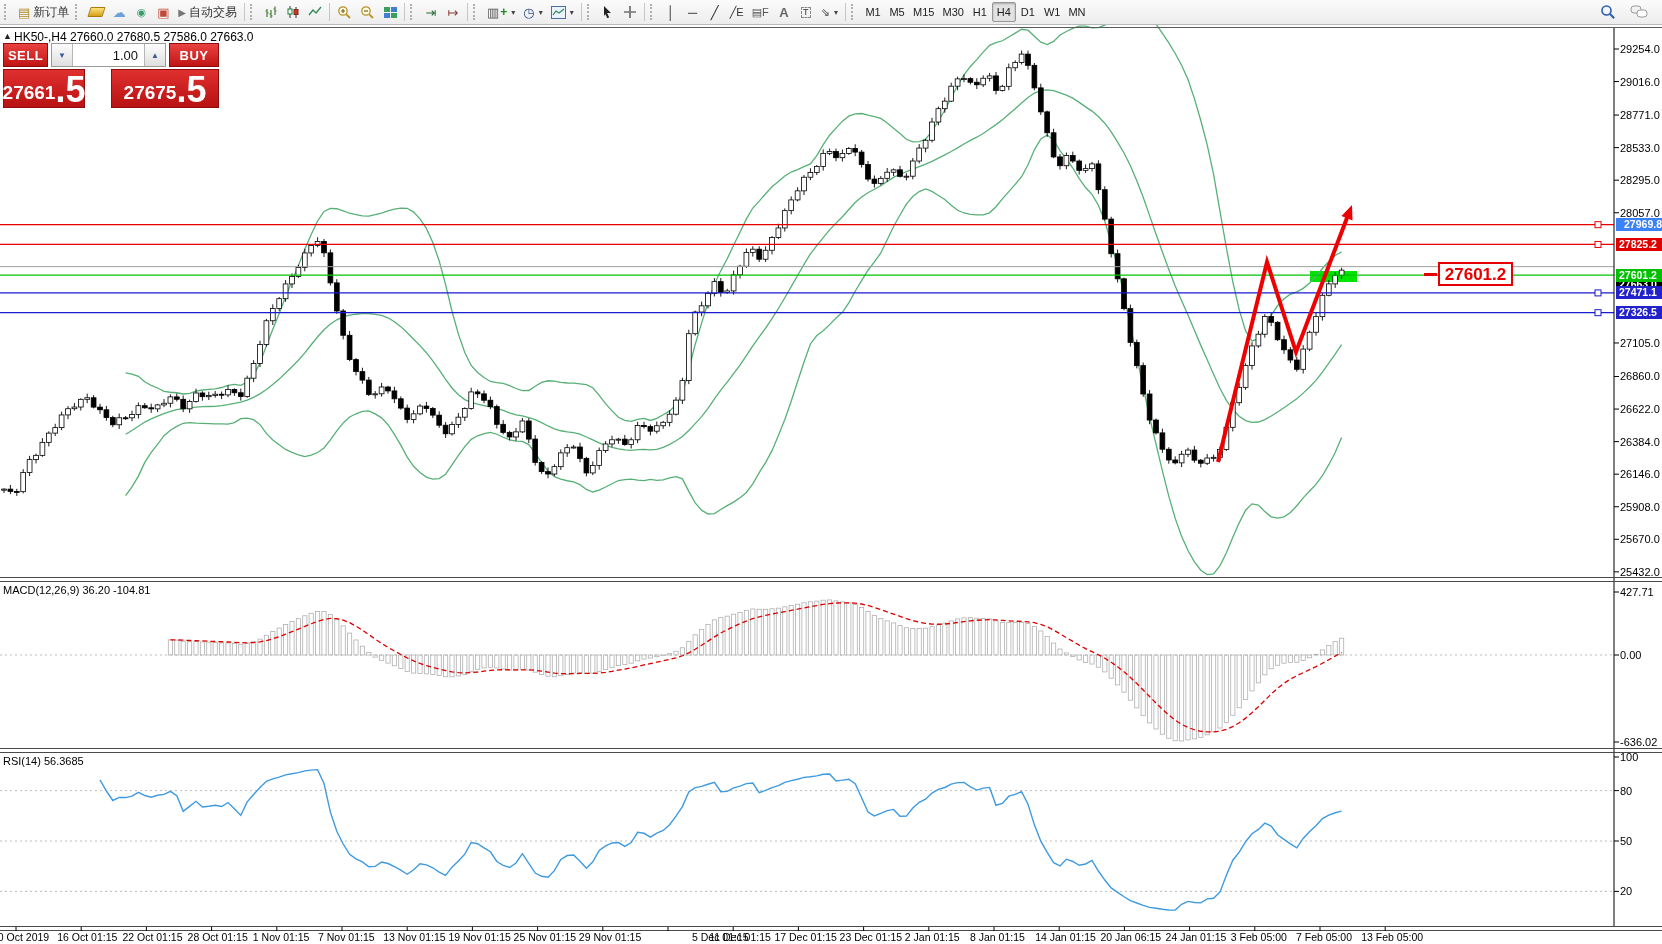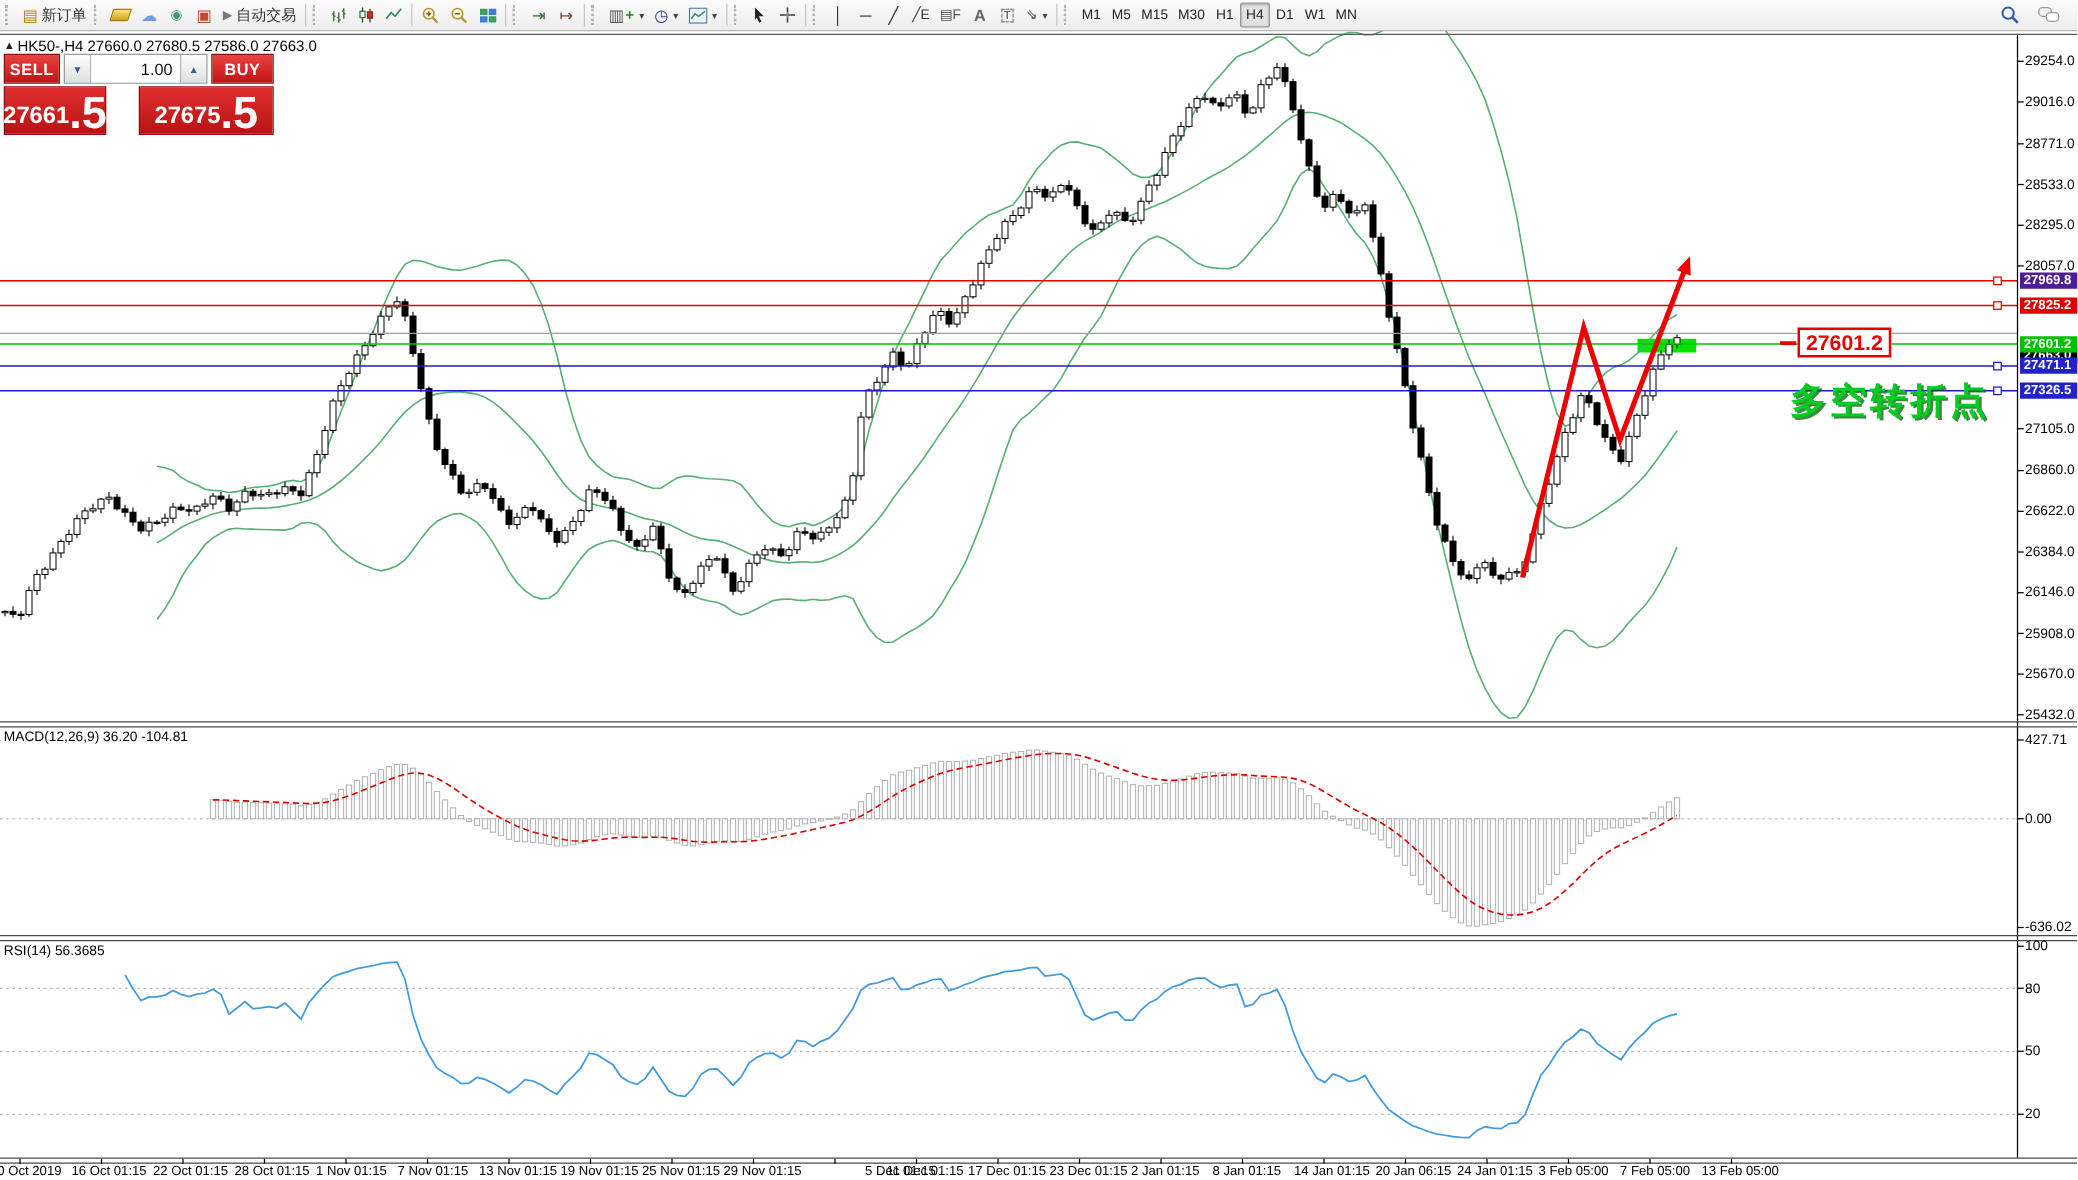--- a/index.html
+++ b/index.html
@@ -940,21 +940,20 @@
         <span class="big">.5</span>
     </div>
     <div class="bigprice" style="left:108px;width:108px;">
       <span class="main">27675</span>
         <span class="big">.5</span>
     </div>
   </div>
 
   <div class="callout-dash"></div>
   <div class="price-callout">27601.2</div>
-  <div class="cn-note">多空转折点</div>
 
   <div class="ind-label" style="top:584px;">MACD(12,26,9) 36.20 -104.81</div>
   <div class="ind-label" style="top:755px;">RSI(14) 56.3685</div>
   <div class="tick-label" style="top:592px;">427.71</div>
   <div class="tick-label" style="top:655px;">0.00</div>
   <div class="tick-label" style="top:742px;">-636.02</div>
 
   <div id="price-labels">
       <div class="tick-label" style="top: 49px;">29254.0</div>
       <div class="tick-label" style="top: 81.5581px;">29016.0</div>
@@ -965,21 +964,21 @@
       <div class="tick-label" style="top: 342.981px;">27105.0</div>
       <div class="tick-label" style="top: 376.497px;">26860.0</div>
       <div class="tick-label" style="top: 409.055px;">26622.0</div>
       <div class="tick-label" style="top: 441.613px;">26384.0</div>
       <div class="tick-label" style="top: 474.171px;">26146.0</div>
       <div class="tick-label" style="top: 506.729px;">25908.0</div>
       <div class="tick-label" style="top: 539.287px;">25670.0</div>
       <div class="tick-label" style="top: 571.845px;">25432.0</div>
     </div>
   <div id="badges">
-      <div class="badge" style="top: 218.177px; background: #4c1d95;">27969.8</div>
+      <div class="badge" style="top: 218.177px; background: #3b82f6; text-align: right;">27969.8</div>
       <div class="badge" style="top: 237.958px; background: rgb(224, 0, 0);">27825.2</div>
       <div class="badge" style="top: 278px; background: rgb(0, 0, 0);">27663.0</div>
       <div class="badge" style="top: 268.601px; background: rgb(0, 192, 0);">27601.2</div>
       <div class="badge" style="top: 286.399px; background: rgb(34, 34, 204);">27471.1</div>
       <div class="badge" style="top: 306.18px; background: rgb(34, 34, 204);">27326.5</div>
     </div>
   <div id="rsi-labels">
       <div class="tick-label" style="top: 757px;">100</div>
       <div class="tick-label" style="top: 790.6px;">80</div>
       <div class="tick-label" style="top: 841px;">50</div>

